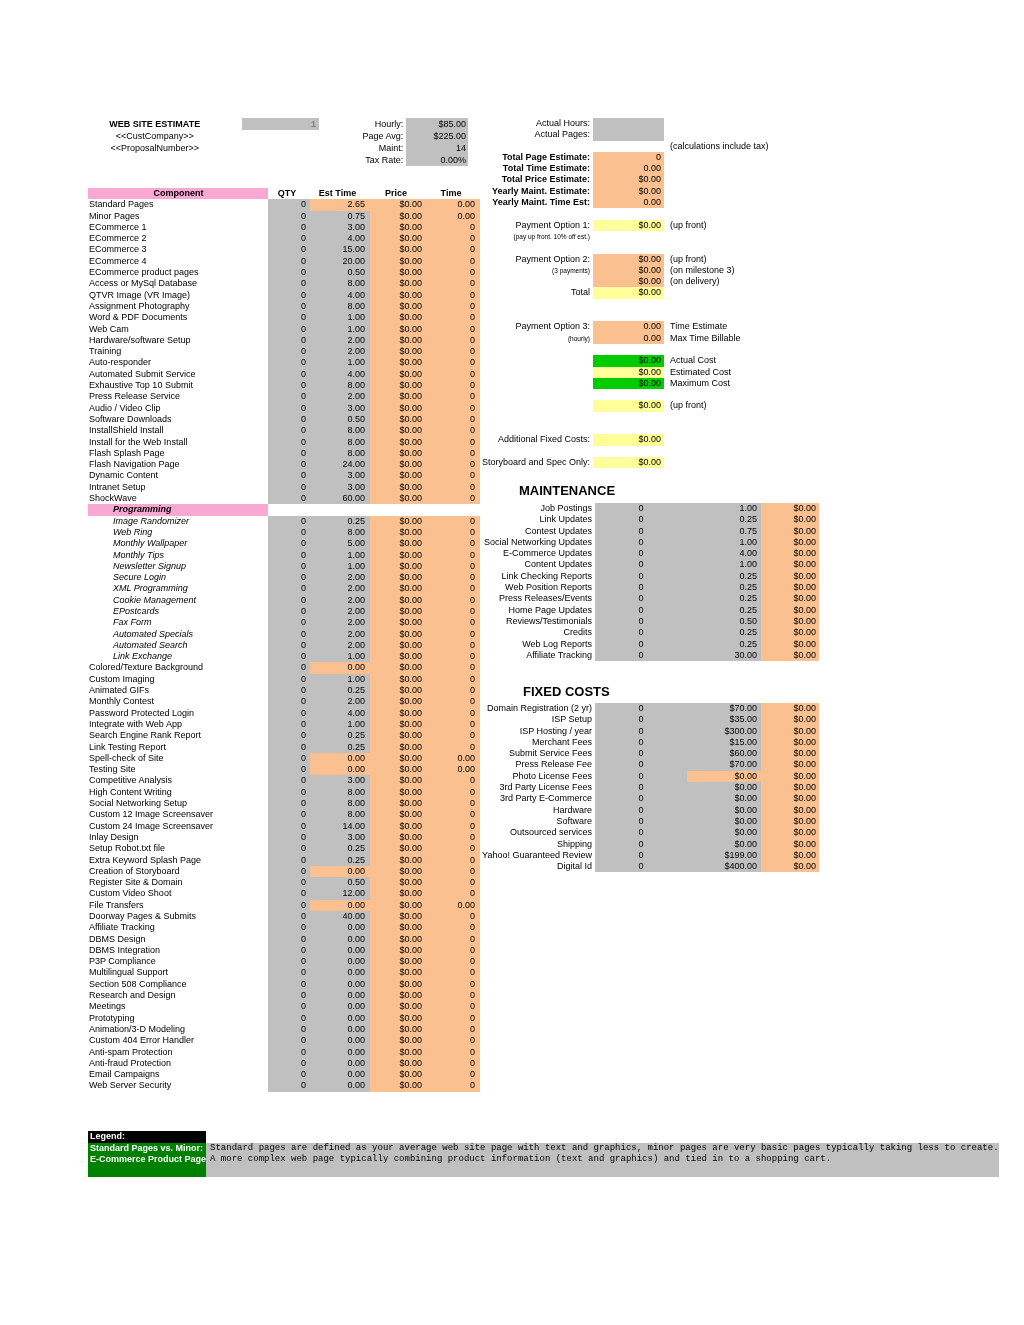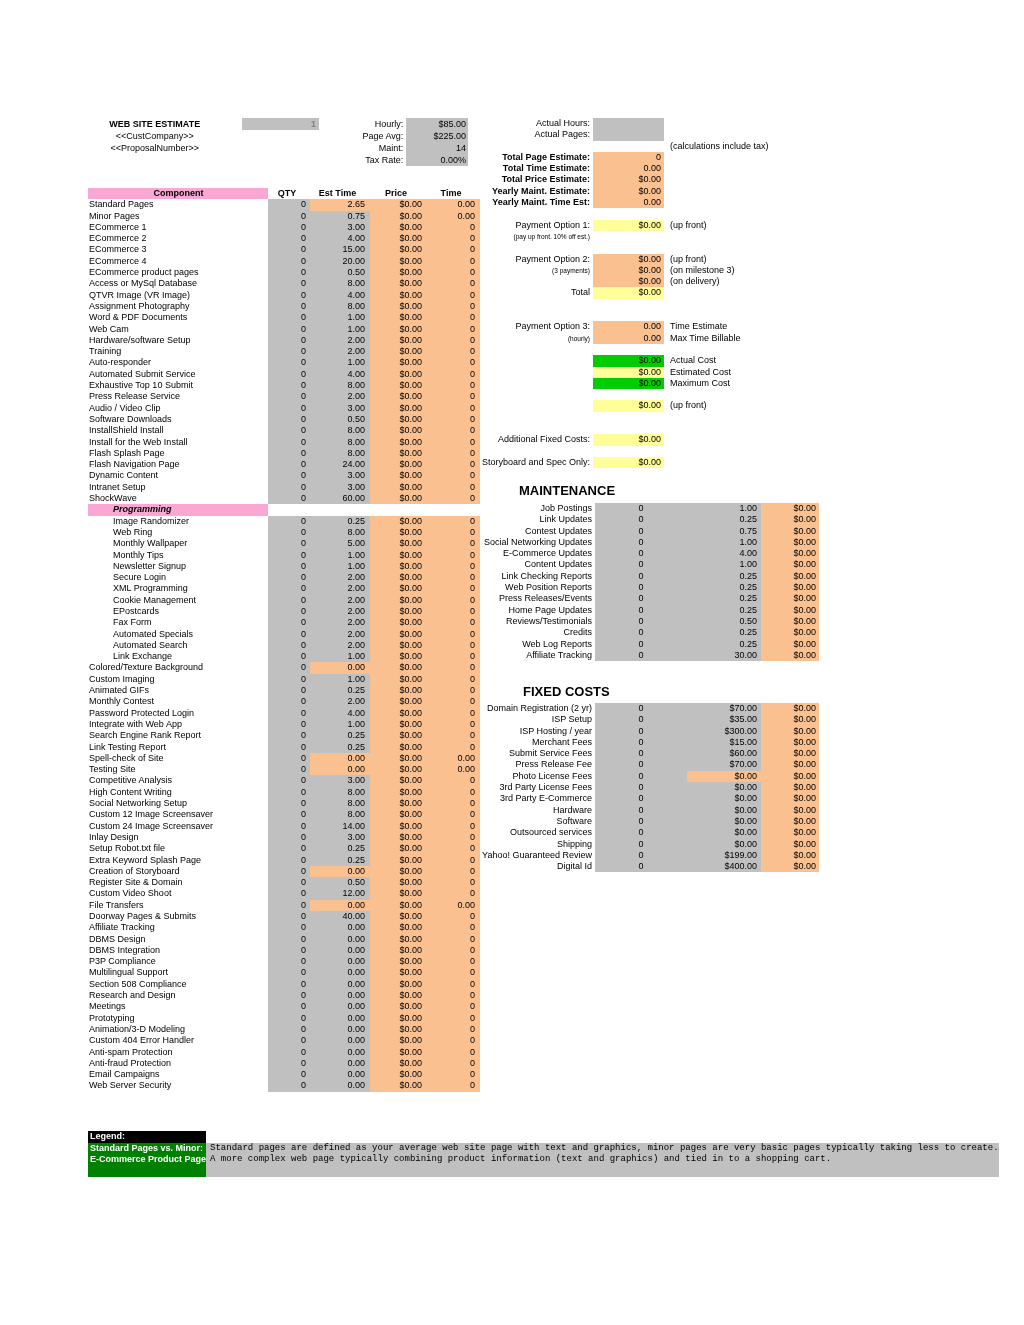--- a/index.html
+++ b/index.html
@@ -40,21 +40,21 @@
 
   
   #component-table{position:absolute;left:88px;top:188px;}
   #component-table td{height:11.3px;line-height:11.3px;}
   .col-comp{width:155px;padding-left:1px;}
   .col-qty{width:38px;padding-right:4px;}
   .col-est{width:55px;padding-right:5px;}
   .col-price{width:52px;padding-right:5px;}
   .col-time{width:48px;padding-right:5px;}
   .hdr td{font-weight:bold;text-align:center;height:12px;line-height:12px;}
-  .indent{padding-left:25px;}
+  .indent{padding-left:25px;font-style:italic;}
   .sec-head td{height:11.3px;}
   .sec-head .col-comp{padding-left:25px;font-weight:bold;font-style:italic;}
 
   
   #summary{position:absolute;left:460px;top:118px;width:420px;}
   #summary td{height:11.3px;line-height:11.3px;}
   .s-lab{width:130px;text-align:right;padding-right:3px;}
   .s-val{width:68px;text-align:right;padding-right:3px;}
   .s-note{width:auto;padding-left:6px;text-align:left;}
   .tiny{font-size:6.5px;}

